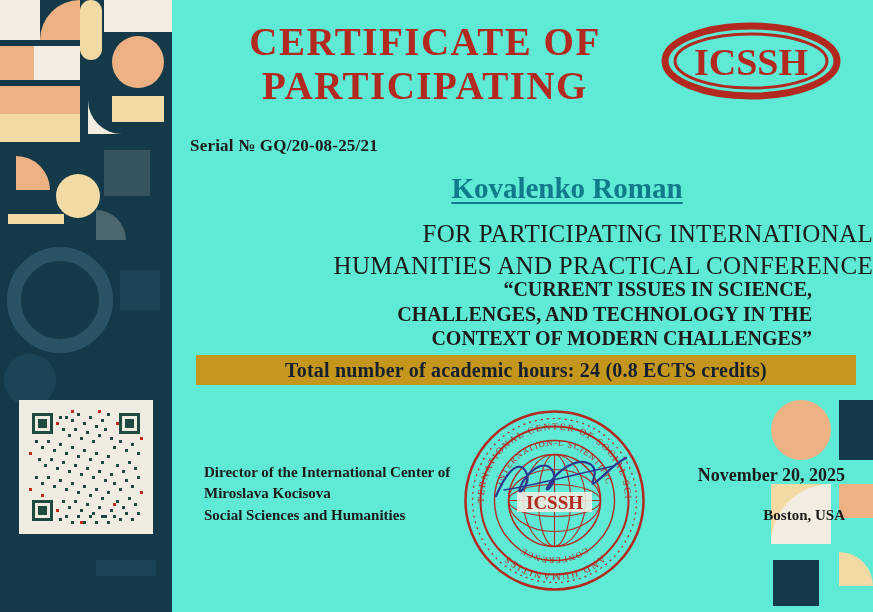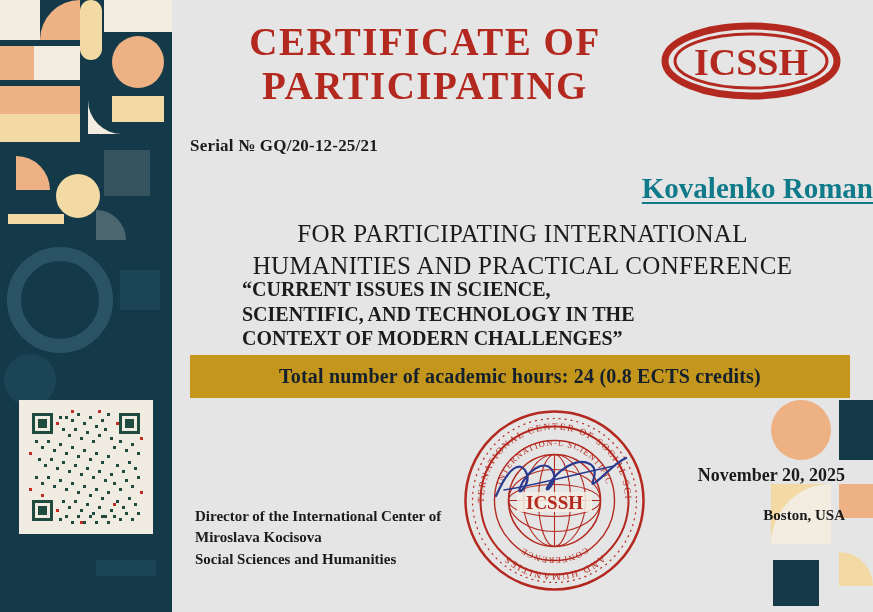--- a/index.html
+++ b/index.html
@@ -5,21 +5,21 @@
   html, body {
     margin: 0;
     padding: 0;
     background: #ffffff;
   }
   #certificate {
     position: relative;
     width: 873px;
     height: 612px;
     overflow: hidden;
-    background: #e5e5e5;
+    background: #5eead4;
     font-family: "Liberation Serif", serif;
   }
 
   
   .left-band {
     position: absolute;
     left: 0; top: 0;
     width: 172px; height: 612px;
     background: #143a49;
     overflow: hidden;
@@ -67,56 +67,56 @@
     font-size: 17px;
     font-weight: bold;
     color: #1b1b1b;
     letter-spacing: .2px;
   }
 
   .recipient {
     position: absolute;
     left: 0; top: 172px;
     width: 701px;
-    text-align: right;
+    text-align: center;
     padding-left: 89px;
     box-sizing: border-box;
     color: #0f7b8a;
     font-size: 29px;
     font-weight: bold;
     text-decoration: underline;
     text-underline-offset: 4px;
   }
 
   .for-line {
     position: absolute;
     left: 0; top: 218px;
     width: 701px;
-    text-align: center;
+    text-align: right;
     font-size: 25px;
     line-height: 1.27;
     color: #1b1b1b;
     letter-spacing: .3px;
   }
 
   .conf-title {
     position: absolute;
     left: 70px; top: 277px;
     width: 570px;
-    text-align: left;
+    text-align: right;
     font-size: 20px;
     font-weight: bold;
     line-height: 1.23;
     color: #1b1b1b;
   }
 
   .hours-band {
     position: absolute;
-    left: 18px; top: 355px;
-    width: 660px; height: 43px;
+    left: 24px; top: 355px;
+    width: 660px; height: 30px;
     background: #c5961c;
     display: flex;
     align-items: center;
     justify-content: center;
   }
   .hours-band span {
     color: #14202b;
     font-size: 20px;
     font-weight: bold;
     letter-spacing: .2px;
@@ -131,26 +131,25 @@
   .signature {
     position: absolute;
     left: 318px; top: 450px;
     width: 140px; height: 60px;
     pointer-events: none;
   }
 
   
   .director-block {
     position: absolute;
-    left: 23px; top: 462px;
+    left: 32px; top: 462px;
     font-size: 15px;
     font-weight: bold;
     color: #1b1b1b;
     line-height: 1.42;
-    margin-top: 44px;
   }
   .date-line {
     position: absolute;
     right: 28px; top: 465px;
     font-size: 18px;
     font-weight: bold;
     color: #1b1b1b;
   }
   .place-line {
     position: absolute;
@@ -232,32 +231,32 @@
     </div>
 
     <div class="logo">
       <svg width="181" height="78" viewBox="0 0 181 78">
         <ellipse cx="90" cy="39" rx="86" ry="35" fill="none" stroke="#b4291f" stroke-width="7"></ellipse>
         <ellipse cx="90" cy="39" rx="76" ry="27" fill="none" stroke="#b4291f" stroke-width="3"></ellipse>
         <text x="90" y="53" text-anchor="middle" font-family="Liberation Serif, serif" font-size="38" font-weight="bold" fill="#b4291f">ICSSH</text>
       </svg>
     </div>
 
-    <div class="serial">Serial № GQ/20-12-25/21</div>
+    <div class="serial">Serial № GQ/20-08-25/21</div>
 
     <div class="recipient">Kovalenko Roman</div>
 
     <div class="for-line">
       <div>FOR PARTICIPATING INTERNATIONAL</div>
       <div>HUMANITIES AND PRACTICAL CONFERENCE</div>
     </div>
 
     <div class="conf-title">
       <div>“CURRENT ISSUES IN SCIENCE,</div>
-      <div>SCIENTIFIC, AND TECHNOLOGY IN THE</div>
+      <div>CHALLENGES, AND TECHNOLOGY IN THE</div>
       <div>CONTEXT OF MODERN CHALLENGES”</div>
     </div>
 
     <div class="hours-band">
       <span>Total number of academic hours: 24 (0.8 ECTS credits)</span>
     </div>
 
     <div class="director-block">
       <div>Director of the International Center of</div>
       <div>Miroslava Kocisova</div>

